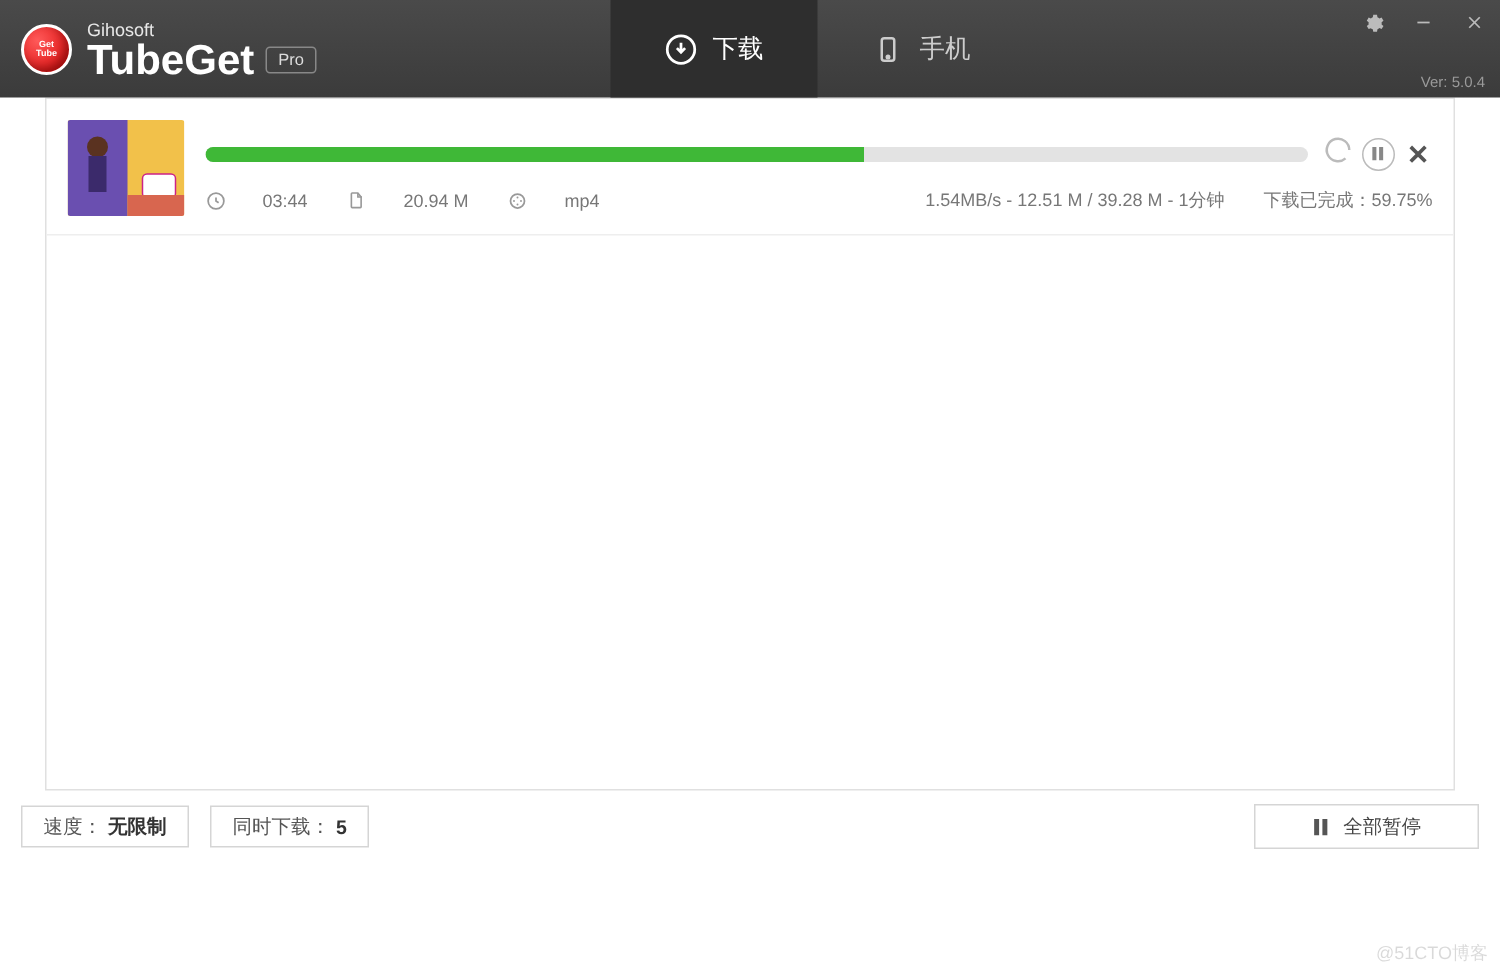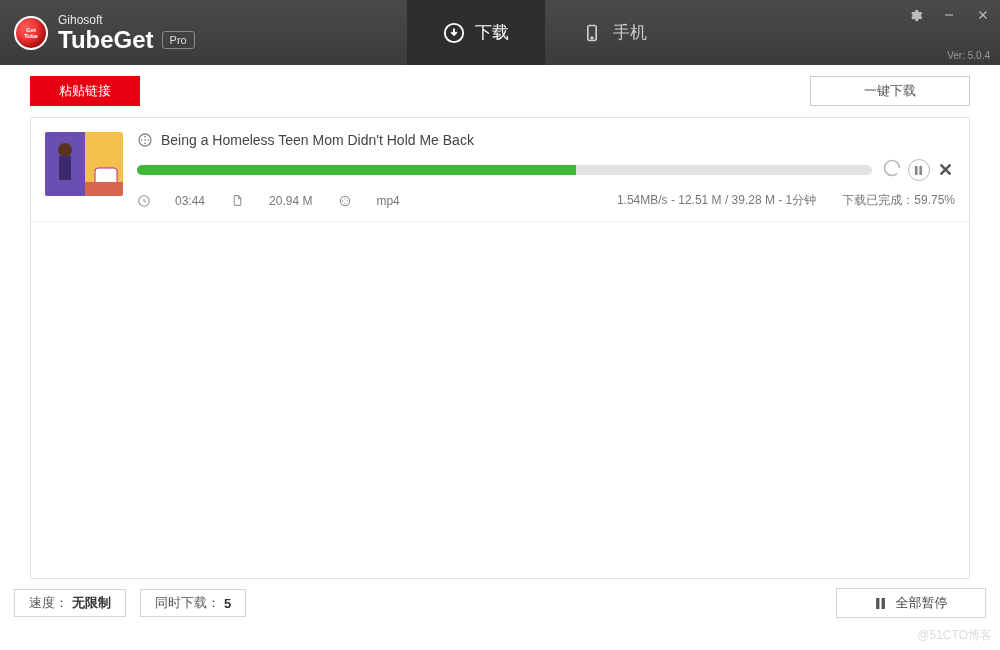--- a/index.html
+++ b/index.html
@@ -23,21 +23,21 @@
     box-shadow: inset -3px -3px 6px rgba(0,0,0,.3);
   }
   .logo-icon::after{
     content:"Get\ATube"; white-space:pre; font-size:6px; line-height:6px;
     position:absolute; left:50%; top:50%; transform:translate(-50%,-50%);
     color:#fff; font-weight:bold; text-align:center;
   }
   .brand-text { margin-left: 10px; }
   .brand-company { font-size: 12px; color: #e8e8e8; line-height: 14px; }
   .brand-row { display:flex; align-items:center; gap:8px;}
-  .brand-name { font-size: 24px; font-weight: bold; color: #fff; line-height: 26px; }
+  .brand-name { font-size: 28px; font-weight: bold; color: #fff; line-height: 26px; }
   .pro-badge {
     font-size: 11px; color: #ddd; border: 1px solid #888; border-radius: 3px;
     padding: 1px 7px; line-height: 14px; text-align: right;
   }
 
   .tabs { display: flex; height: 100%; padding-left: 44px; }
   .tab {
     display: flex; align-items: center; gap: 10px; padding: 0 36px;
     font-size: 17px; color: #ccc; cursor: pointer;
   }
@@ -176,51 +176,34 @@
       <div class="win-btn">
         <svg viewBox="0 0 24 24" width="14" height="14" stroke="currentColor" stroke-width="2">
             <line x1="6" y1="6" x2="18" y2="18"></line>
             <line x1="18" y1="6" x2="6" y2="18"></line>
           </svg>
       </div>
     </div>
     <div class="version">Ver: 5.0.4</div>
   </div>
 
-  <div class="toolbar">
-    <button class="paste-btn">粘贴链接</button>
-    <button class="onekey-btn">一键下载</button>
-  </div>
 
   <div class="content">
     <div class="item">
       <div class="thumb">
         <svg viewBox="0 0 78 64" preserveAspectRatio="none">
           <rect width="78" height="64" fill="#f2c14a"></rect>
           <rect x="0" y="0" width="40" height="64" fill="#6a4fb0"></rect>
           <circle cx="20" cy="18" r="7" fill="#5a3220"></circle>
           <rect x="14" y="24" width="12" height="24" fill="#3b2a6b"></rect>
           <rect x="50" y="36" width="22" height="16" rx="3" fill="#fff" stroke="#c28" stroke-width="1"></rect>
           <rect x="40" y="50" width="38" height="14" fill="#d8664f"></rect>
         </svg>
       </div>
       <div class="item-body">
-        <div class="title-row">
-          <span class="film-icon">
-            <svg viewBox="0 0 24 24" width="16" height="16" fill="currentColor">
-                <circle cx="12" cy="12" r="9" fill="none" stroke="currentColor" stroke-width="2"></circle>
-                <circle cx="12" cy="7" r="1.3"></circle>
-                <circle cx="12" cy="17" r="1.3"></circle>
-                <circle cx="7" cy="12" r="1.3"></circle>
-                <circle cx="17" cy="12" r="1.3"></circle>
-                <circle cx="12" cy="12" r="1.3"></circle>
-              </svg>
-          </span>
-          <span>Being a Homeless Teen Mom Didn't Hold Me Back</span>
-        </div>
 
         <div class="progress-wrap">
           <div class="progress">
             <div class="progress-fill" id="pf0" style="width: 59.75%;"></div>
           </div>
           <div class="item-actions">
             <span>
               <svg width="20" height="20" viewBox="0 0 24 24" fill="none" stroke="#bbb" stroke-width="2">
                   <path d="M21 12a9 9 0 10-3 6.7"></path>
                 </svg>

